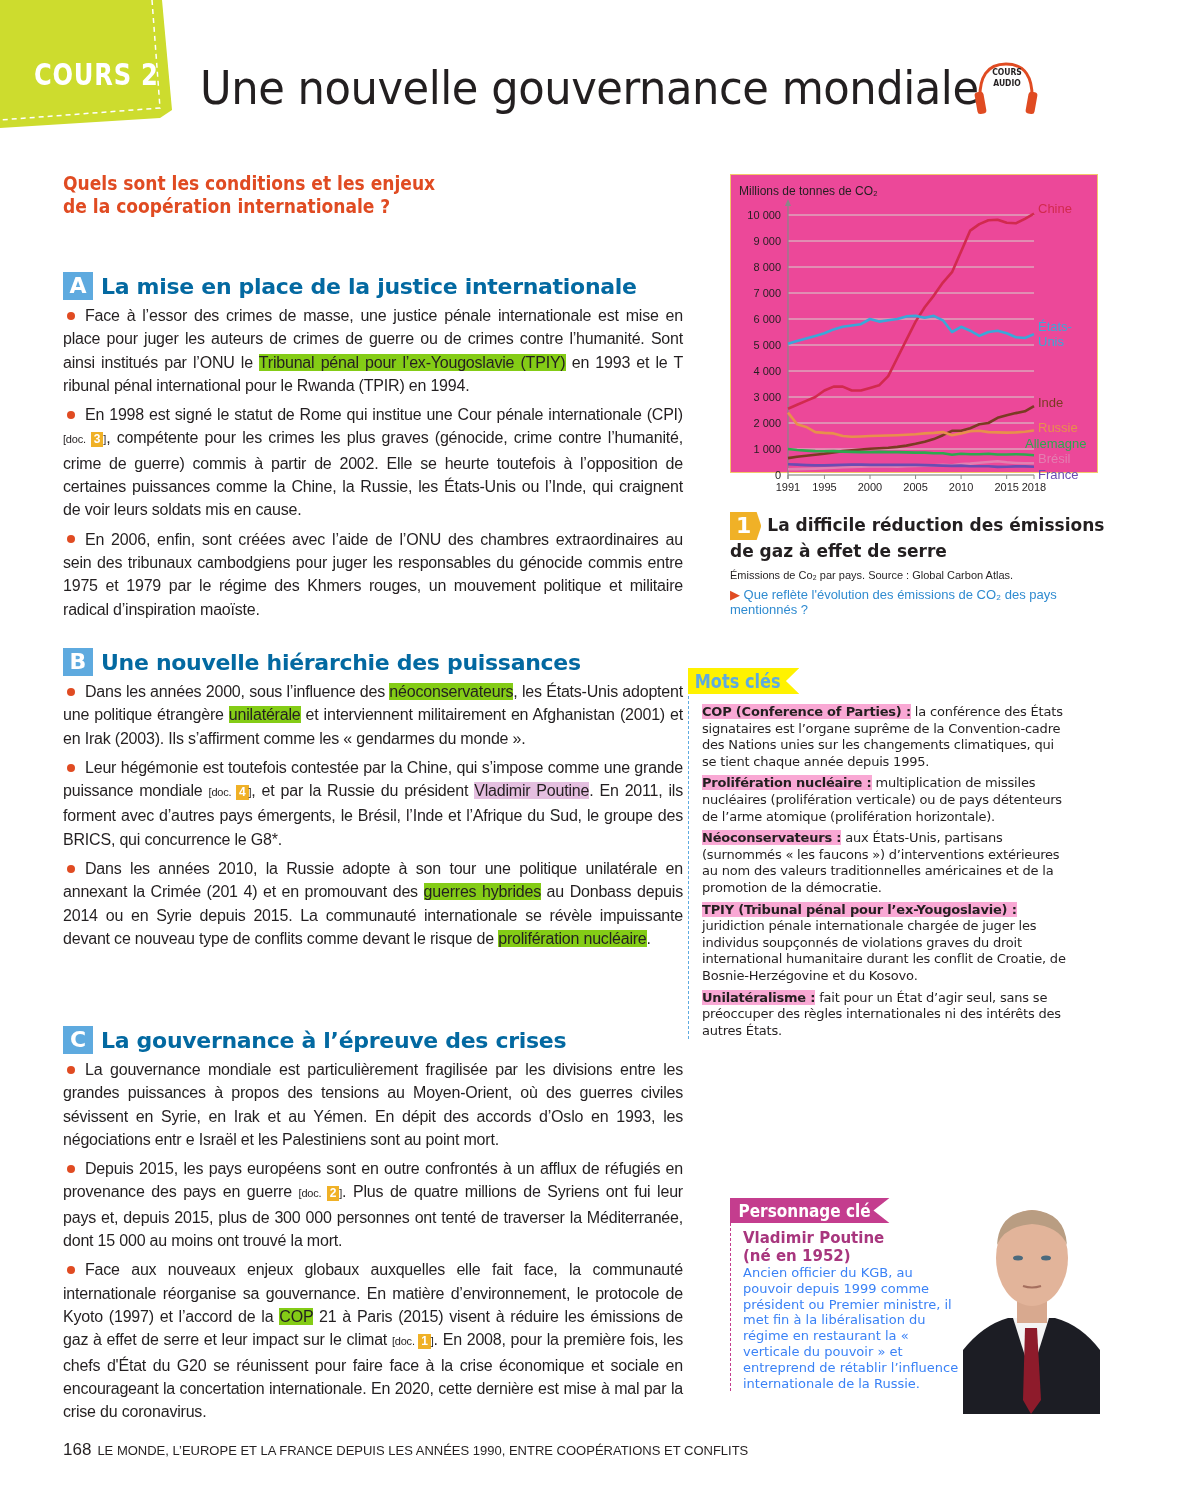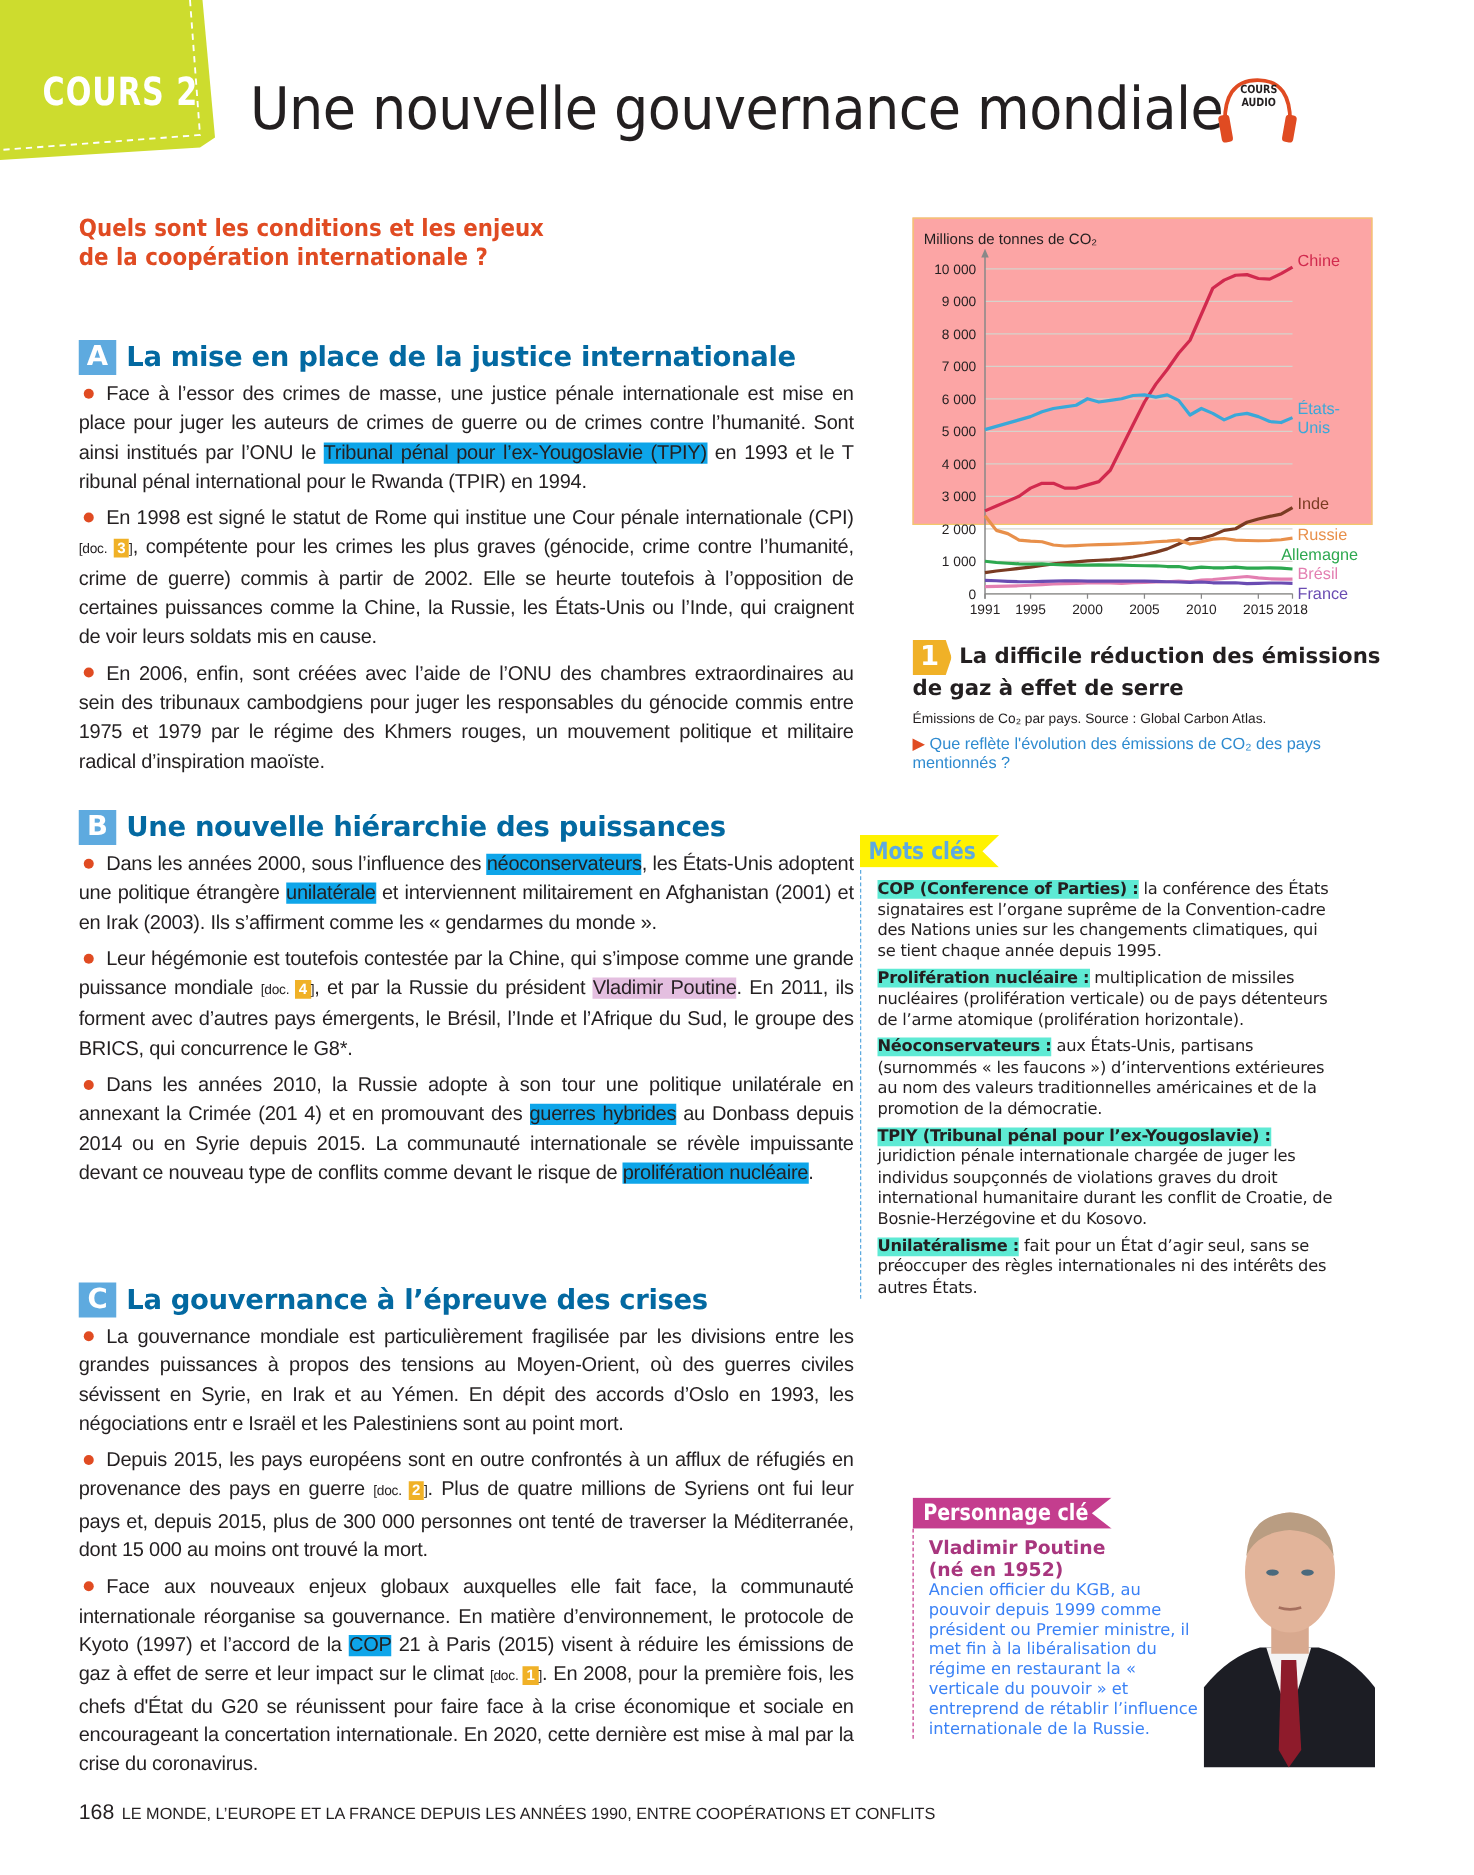--- a/index.html
+++ b/index.html
@@ -14,41 +14,41 @@
   .audio-icon .txt { position: absolute; left: 16px; top: 9px; width: 50px; text-align: center; font-family: "DejaVu Sans", sans-serif; font-weight: bold; font-size: 9px; line-height: 11px; color: #231f20; transform: scaleX(0.85); }
 
   
   .question { position: absolute; left: 63px; top: 172px; font-size: 19px; font-weight: bold; color: #e04b22; line-height: 23px; font-family: "DejaVu Sans", sans-serif; transform: scaleX(0.9); transform-origin: left top; }
   .section { position: absolute; left: 63px; width: 620px; }
   .sec-head { display: flex; align-items: center; margin-bottom: 4px; }
   .sec-letter { width: 30px; height: 28px; background: #5eaadf; color: #fff; font-weight: bold; font-size: 22px; text-align: center; line-height: 28px; margin-right: 8px; font-family: "DejaVu Sans", sans-serif; }
   .sec-title { font-size: 22px; font-weight: bold; color: #0369a1; font-family: "DejaVu Sans", sans-serif; letter-spacing: -0.3px; }
   .para { font-size: 16px; line-height: 23.3px; color: #231f20; text-align: justify; margin-bottom: 6px; font-family: "Liberation Sans", sans-serif; letter-spacing: -0.2px; }
   .bullet { display: inline-block; width: 8px; height: 8px; border-radius: 50%; background: #e04b22; margin: 0 10px 2px 4px; vertical-align: middle; }
-  .hl { background: #0ea5e9; }
+  .hl { background: #84cc16; }
   .hl-pink { background: #e4bfe0; }
   .docref { font-size: 11px; }
   .docnum { display: inline-block; background: #f0b127; color: #fff; font-weight: bold; font-size: 12px; padding: 0 3px; line-height: 15px; }
 
   
-  .chart-box { position: absolute; left: 730px; top: 174px; width: 368px; height: 246px; background: #fca5a5; border: 1.5px solid #f2c86a; }
+  .chart-box { position: absolute; left: 730px; top: 174px; width: 368px; height: 299px; background: #ec4899; border: 1.5px solid #f2c86a; }
   .chart-box svg { position: absolute; left: 0; top: 0; }
   .doc-label { position: absolute; left: 730px; top: 512px; width: 380px; }
   .doc-num-big { display: inline-block; background: #f0b127; color: #fff; font-weight: bold; font-size: 22px; padding: 0 10px 0 6px; line-height: 28px; clip-path: polygon(0 0, 85% 0, 100% 50%, 85% 100%, 0 100%); margin-right: 6px; vertical-align: middle; }
   .doc-title { font-size: 17px; font-weight: bold; color: #231f20; line-height: 23px; font-family: "DejaVu Sans", sans-serif; }
   .doc-source { font-size: 11px; color: #231f20; margin-top: 6px; }
   .doc-question { font-size: 13px; color: #2f8bd0; margin-top: 6px; line-height: 15px; }
   .doc-question .tri { color: #e04b22; }
 
   
   .mots-box { position: absolute; left: 688px; top: 668px; width: 380px; }
   .mots-tag { display: inline-block; background: #fff200; color: #5eaadf; font-weight: bold; font-size: 19px; padding: 2px 22px 2px 8px; font-family: "DejaVu Sans", sans-serif; clip-path: polygon(0 0, 100% 0, 88% 50%, 100% 100%, 0 100%); transform: scaleX(0.85); transform-origin: left; }
   .mots-list { border-left: 1.5px dashed #5eaadf; margin-left: 0; padding-left: 13px; margin-top: 2px; padding-top: 8px; position: relative; }
   .mot { font-size: 13px; line-height: 16.6px; color: #231f20; margin-bottom: 5px; font-family: "DejaVu Sans", sans-serif; letter-spacing: -0.2px; }
-  .mot .term { font-weight: bold; background: #5eead4; }
+  .mot .term { font-weight: bold; background: #f9a8d4; }
 
   
   .perso-box { position: absolute; left: 730px; top: 1198px; width: 380px; }
   .perso-tag { display: inline-block; background: #c43d8e; color: #fff; font-weight: bold; font-size: 18px; padding: 2px 22px 2px 10px; font-family: "DejaVu Sans", sans-serif; clip-path: polygon(0 0, 100% 0, 90% 50%, 100% 100%, 0 100%); transform: scaleX(0.85); transform-origin: left; }
   .perso-body { border-left: 1.5px dashed #c43d8e; padding-left: 12px; padding-top: 6px; width: 230px; }
   .perso-name { font-size: 15px; font-weight: bold; color: #a8367e; line-height: 18px; font-family: "DejaVu Sans", sans-serif; }
   .perso-text { font-size: 13px; line-height: 15.8px; color: #3b82f6; font-family: "DejaVu Sans", sans-serif; }
   .portrait { position: absolute; left: 963px; top: 1200px; width: 137px; height: 214px; }
 
   

